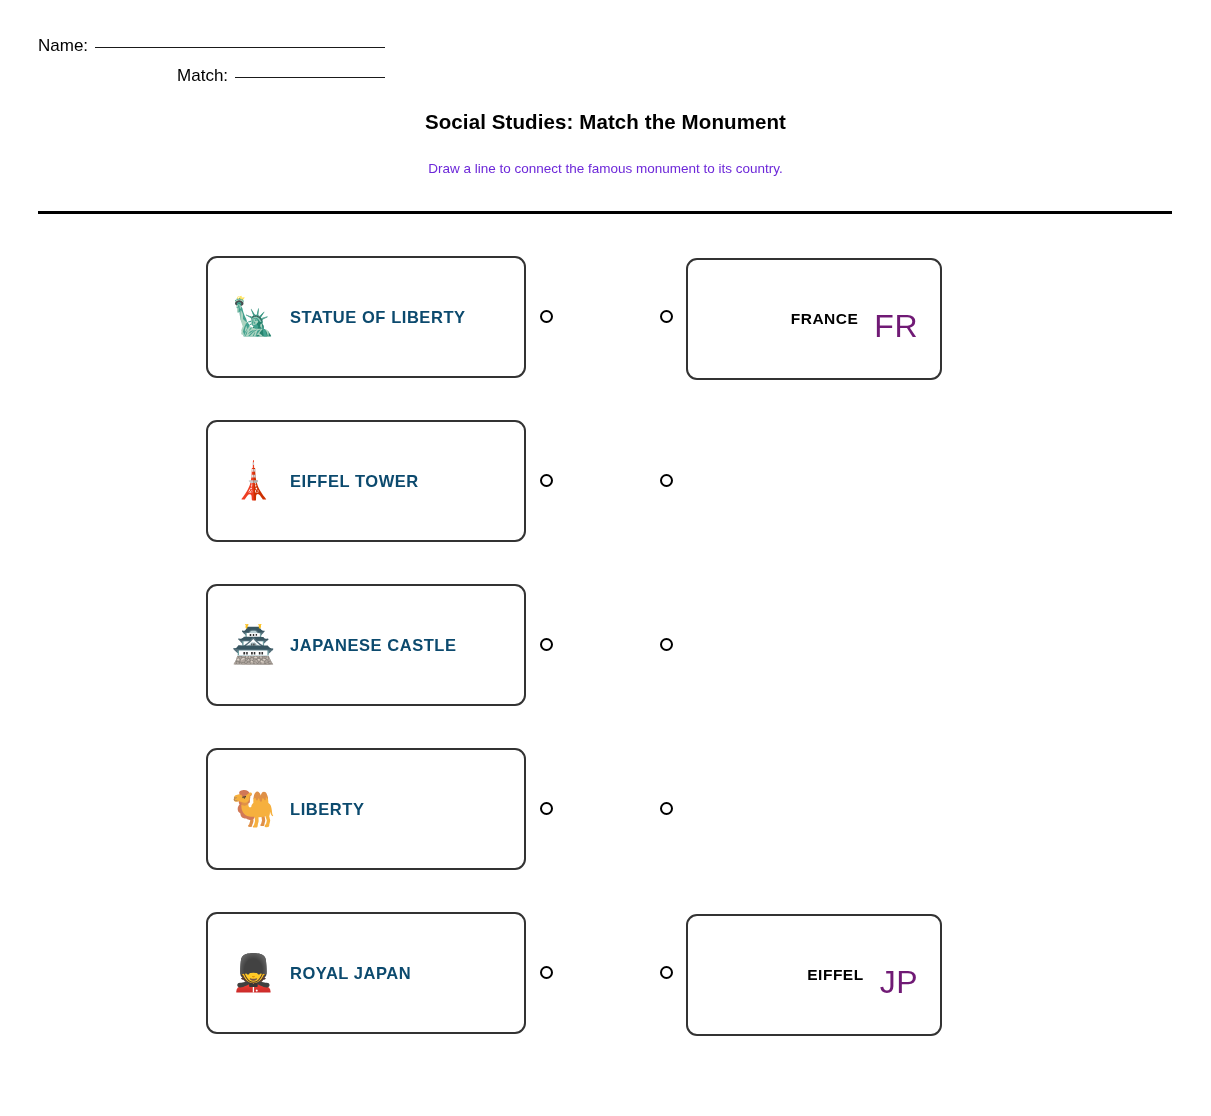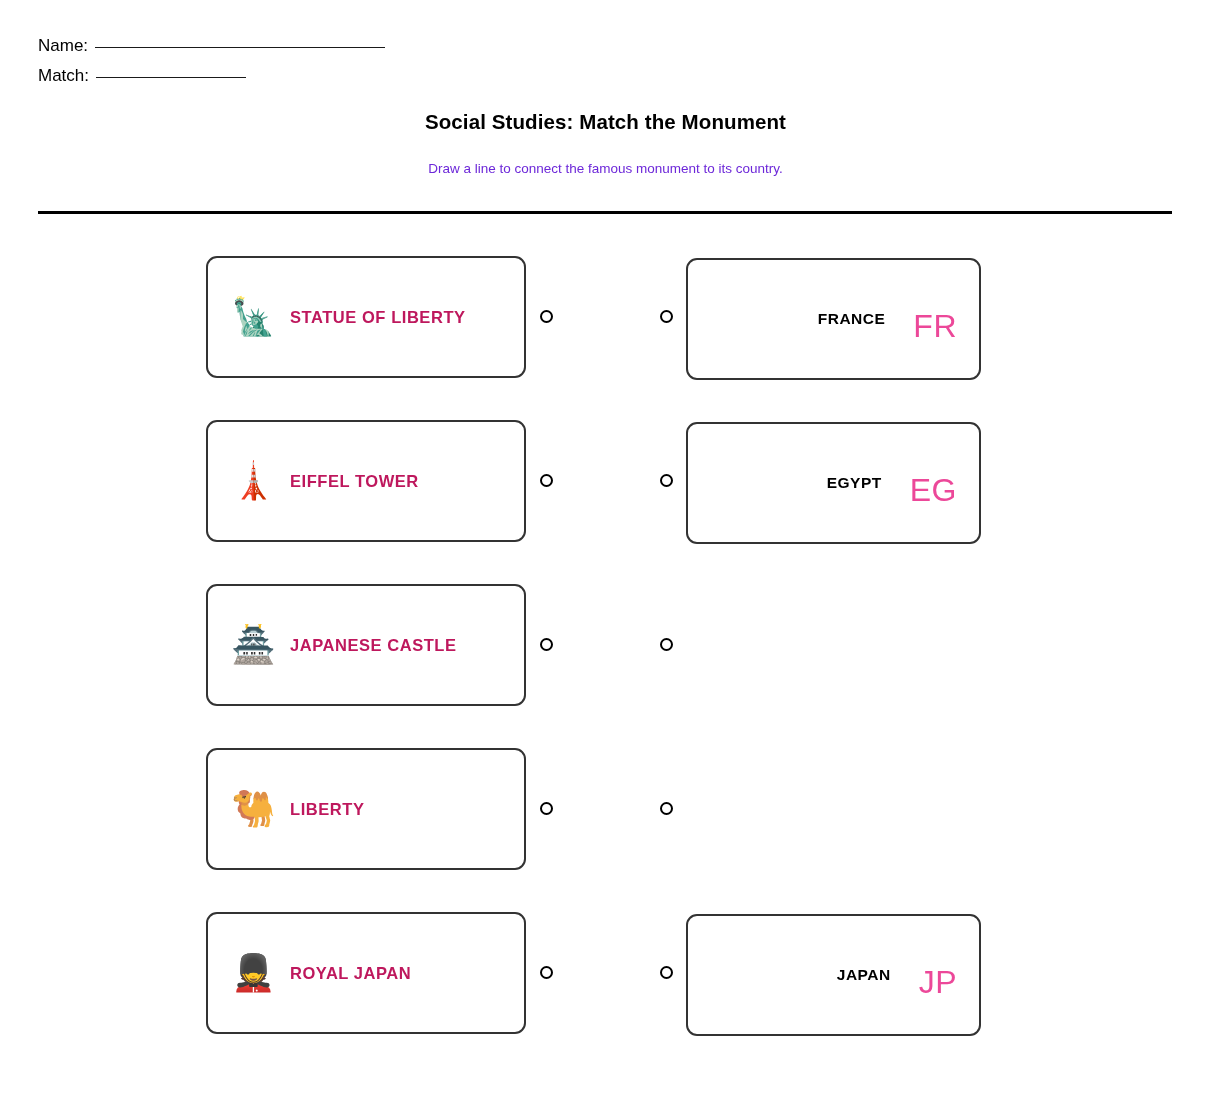--- a/index.html
+++ b/index.html
@@ -19,20 +19,21 @@
   
   .id-block {
     position: absolute;
     left: 38px;
     top: 36px;
   }
   .id-row {
     display: flex;
     align-items: baseline;
     margin-bottom: 10px;
+    justify-content: flex-end;
   }
   .id-label {
     font-size: 17px;
     font-weight: 400;
     color: #000;
     white-space: nowrap;
   }
   .id-rule {
     display: inline-block;
     height: 0;
@@ -100,56 +101,56 @@
     display: flex;
     align-items: center;
   }
   .card.left {
     left: 206px;
     width: 320px;
     padding-left: 22px;
   }
   .card.right {
     left: 686px;
-    width: 295px;
+    width: 256px;
     top: 2px;
     justify-content: flex-end;
     padding-right: 22px;
   }
 
   .mon-emoji {
     font-size: 36px;
     line-height: 1;
     width: 48px;
     text-align: center;
     flex: none;
     user-select: none;
   }
   .mon-label {
     font-size: 16.5px;
     font-weight: bold;
     letter-spacing: 0.55px;
     margin-left: 12px;
-    color: #be185d;
+    color: #0c4a6e;
   }
 
   .country-name {
     font-size: 15.5px;
     font-weight: bold;
     letter-spacing: 0.5px;
     color: #000;
   }
   .country-code {
     font-size: 32px;
     font-weight: 400;
     letter-spacing: 0.5px;
-    margin-left: 28px;
+    margin-left: 16px;
     position: relative;
     top: 7px;
-    color: #ec4899;
+    color: #701a75;
   }
 
   
   .dot {
     position: absolute;
     top: 54px;
     width: 9px;
     height: 9px;
     border: 2.2px solid #000000;
     border-radius: 50%;
@@ -195,24 +196,20 @@
     </div>
   </div>
 
   <div class="match-row">
     <div class="card left">
       <span class="mon-emoji">🗼</span>
       <span class="mon-label">EIFFEL TOWER</span>
     </div>
     <span class="dot left-dot"></span>
     <span class="dot right-dot"></span>
-    <div class="card right">
-      <span class="country-name">EGYPT</span>
-      <span class="country-code">EG</span>
-    </div>
   </div>
 
   <div class="match-row">
     <div class="card left">
       <span class="mon-emoji">🏯</span>
       <span class="mon-label">JAPANESE CASTLE</span>
     </div>
     <span class="dot left-dot"></span>
     <span class="dot right-dot"></span>
   </div>
@@ -227,18 +224,18 @@
   </div>
 
   <div class="match-row">
     <div class="card left">
       <span class="mon-emoji">💂</span>
       <span class="mon-label">ROYAL JAPAN</span>
     </div>
     <span class="dot left-dot"></span>
     <span class="dot right-dot"></span>
     <div class="card right">
-      <span class="country-name">JAPAN</span>
+      <span class="country-name">EIFFEL</span>
       <span class="country-code">JP</span>
     </div>
   </div>
 
 </div>
 
 </body></html>

